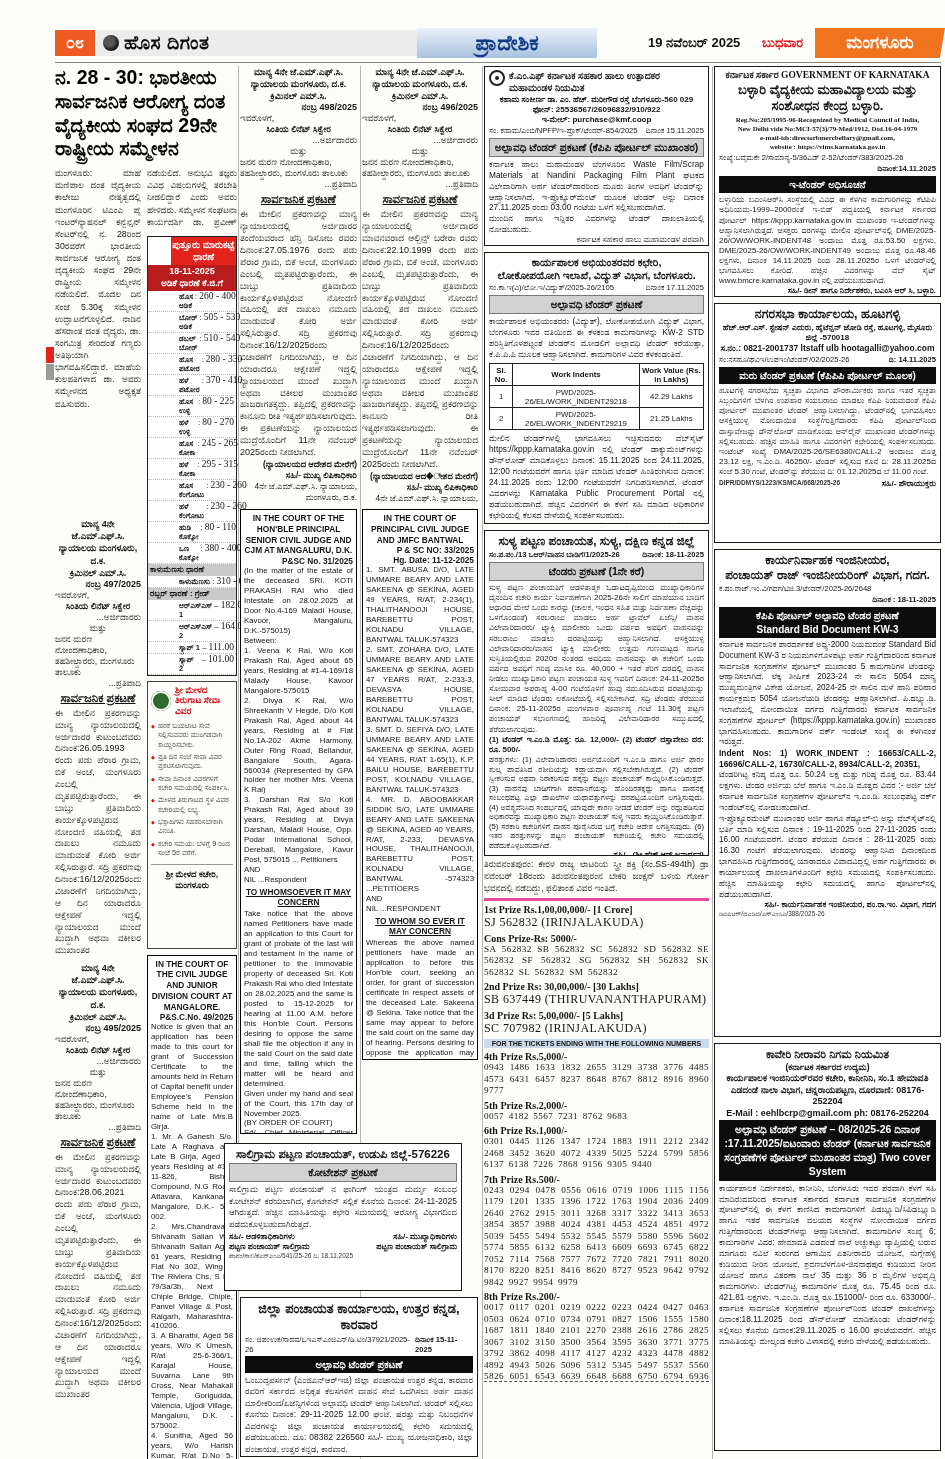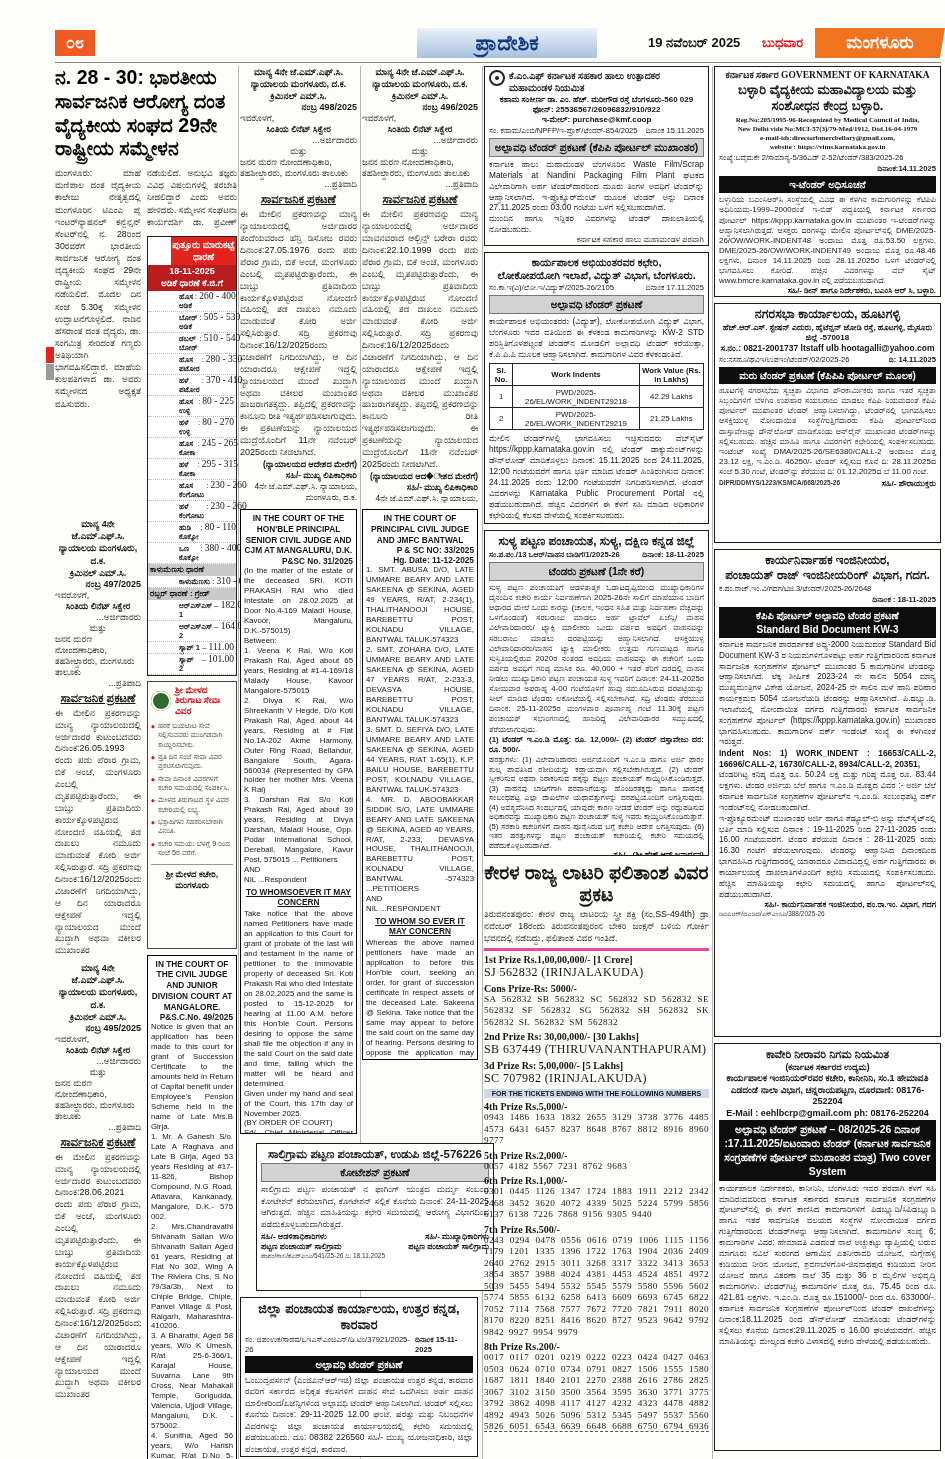--- a/index.html
+++ b/index.html
@@ -82,21 +82,21 @@
   
   .ebox{ border:1.2px solid #000; padding:3px; margin-top:6px; overflow:hidden; background:#fff; }
   .ebox .t{ text-align:center; font-weight:bold; font-size:8.3px; line-height:1.3; }
   .ebox .no{ text-align:right; font-weight:bold; font-size:8.3px; }
   .ebox .b{ font-size:7.8px; line-height:1.28; text-align:justify; }
   .ebox .h2{ text-align:center; font-weight:bold; text-decoration:underline; font-size:8.3px; margin:2px 0; }
   
   .colB{ position:absolute; left:240px; top:66px; width:117px; height:1072px; overflow:hidden; }
   .colC{ position:absolute; left:362px; top:66px; width:116px; height:1072px; overflow:hidden; }
   
-  .saligrama{ position:absolute; left:256px; top:1143px; width:238px; height:148px; }
+  .saligrama{ position:absolute; left:224px; top:1143px; width:238px; height:148px; }
   .karwar{ position:absolute; left:240px; top:1297px; width:238px; height:160px; }
   .orgline{ text-align:center; font-weight:bold; font-size:11.5px; line-height:1.25; }
   .body85{ font-size:8.5px; line-height:1.35; text-align:justify; }
   
   .colD{ position:absolute; left:484px; top:66px; width:225px; }
   .kmf{ height:180px; }
   .kmf-org{ display:flex; gap:4px; align-items:flex-start; }
   .kmf-logo{ width:16px; height:16px; border-radius:50%; border:2px solid #222; flex:none; position:relative; }
   .kmf-logo::after{ content:""; position:absolute; left:4px; top:4px; width:4px; height:4px; background:#222; border-radius:50%; }
   .pwd{ margin-top:6px; height:272px; }
@@ -121,20 +121,24 @@
   .kaveri{ margin-top:6px; height:408px; }
   .kv-head{ text-align:center; font-weight:bold; font-size:11px; line-height:1.35; }
 </style>
 </head>
 <body>
 
 <div class="page">
 
   <div class="hdr">
     <div class="pagenum">೦೮</div>
+    <div class="masthead-strip">
+      <span class="mast-logo"></span>
+      <span class="mast-name">ಹೊಸ ದಿಗಂತ</span>
+    </div>
     <div class="section-band">
       <span>ಪ್ರಾದೇಶಿಕ</span>
     </div>
     <span class="hdr-date">19 ನವೆಂಬರ್ 2025</span>
     <span class="hdr-day">ಬುಧವಾರ</span>
     <div class="edition">ಮಂಗಳೂರು</div>
   </div>
   <div class="hdr-rule"></div>
 
   <div class="colrule" style="left:238px"></div>
@@ -511,21 +515,20 @@
         <span class="bold">ದಿನಾಂಕ: 18-11-2025</span>
       </div>
       <div class="grayband">ಟೆಂಡರು ಪ್ರಕಟಣೆ (1ನೇ ಕರೆ)</div>
       <div class="k" style="font-size:7.9px; line-height:1.28;">ಸುಳ್ಯ ಪಟ್ಟಣ ಪಂಚಾಯತಿಗೆ ಆಡಳಿತಾತ್ಮಕ ಓಡಾಟದೃಷ್ಟಿಯಿಂದ ಮುಖ್ಯಾಧಿಕಾರಿಗಳ ದೈನಂದಿನ ಕಚೇರಿ ಕಾರ್ಯ ನಿರ್ವಹಣೆಗಾಗಿ 2025-26ನೇ ಸಾಲಿಗೆ ಮಾಹೆಯಾನ ಬಾಡಿಗೆ ಆಧಾರದ ಮೇಲೆ ಒಂದು ಕಾರನ್ನು (ಚಾಲಕ, ಇಂಧನ ಸಹಿತ ಮತ್ತು ನಿರ್ವಹಣಾ ವೆಚ್ಚವನ್ನು ಒಳಗೊಂಡಂತೆ) ಸರಬರಾಜು ಮಾಡಲು ಅರ್ಹ ಟ್ರಾವೆಲ್ ಏಜೆನ್ಸಿ/ ವಾಹನ ವಿಲೇವಾರಿದಾರರು/ ಟ್ಯಾಕ್ಸಿ ಮಾಲೀಕರು ಒಂದು ವರ್ಷದ ಅವಧಿಗೆ ವಾಹನವನ್ನು ಸರಬರಾಜು ಮಾಡಲು ದರಪಟ್ಟಿಯನ್ನು ಆಹ್ವಾನಿಸಲಾಗಿದೆ. ಆಸಕ್ತಿಯುಳ್ಳ ವಿಲೇವಾರಿದಾರರು/ವಾಹನ ಟ್ಯಾಕ್ಸಿ ಮಾಲೀಕರು ಉತ್ತಮ ಗುಣಮಟ್ಟದ ಹಾಗೂ ಸುಸ್ಥಿತಿಯಲ್ಲಿರುವ 2020ರ ನಂತರದ ಅವಧಿಯ ವಾಹನವನ್ನು ಈ ಕಚೇರಿಗೆ ಒಂದು ವರ್ಷದ ಅವಧಿಗೆ ಗರಿಷ್ಠ ಮಾಸಿಕ ರೂ. 40,000 + ಇತರೆ ತೆರಿಗೆ ದರದಲ್ಲಿ ವಾಹನ ನೀಡಲು ಮುಖ್ಯಾಧಿಕಾರಿ ಪಟ್ಟಣ ಪಂಚಾಯತ ಸುಳ್ಯ ಇವರಿಗೆ ದಿನಾಂಕ: 24-11-2025ರ ಸೋಮವಾರ ಅಪರಾಹ್ನ 4-00 ಗಂಟೆಯೊಳಗೆ ಹಾವು ನಮೂದಿಸಿರುವ ದರಪಟ್ಟಿಯನ್ನು ಸೀಲ್ ಮಾಡಿದ ಟೆಂಡರು ಲಕೋಟೆಯಲ್ಲಿ ಸಲ್ಲಿಸಬೇಕಾಗಿದೆ. ಸದ್ರಿ ಟೆಂಡರು ತೆರೆಯುವ ದಿನಾಂಕ: 25-11-2025ರ ಮಂಗಳವಾರ ಪೂರ್ವಾಹ್ನ ಗಂಟೆ 11.30ಕ್ಕೆ ಪಟ್ಟಣ ಪಂಚಾಯತ್ ಸಭಾಂಗಣದಲ್ಲಿ ಹಾಜರಿದ್ದ ವಿಲೇವಾರಿದಾರರ ಸಮ್ಮುಖದಲ್ಲಿ ತೆರೆಯಲಾಗುವುದು.</div>
       <div class="k bold" style="font-size:7.9px">(1) ಟೆಂಡರ್ ಇ.ಎಂ.ಡಿ ಮೊತ್ತ: ರೂ. 12,000/-  (2) ಟೆಂಡರ್ ದಸ್ತಾವೇಜು ದರ: ರೂ. 500/-</div>
       <div class="k" style="font-size:7.6px; line-height:1.25;">ಷರತ್ತುಗಳು: (1) ವಿಲೇವಾರಿದಾರರು ಅರ್ಜಿಯೊಂದಿಗೆ ಇ.ಎಂ.ಡಿ ಹಾಗೂ ಅರ್ಜಿ ಫಾರಂ ಶುಲ್ಕ ಪಾವತಿಸಿದ ರಶೀದಿಯನ್ನು ಕಡ್ಡಾಯವಾಗಿ ಸಲ್ಲಿಸಬೇಕಾಗಿರುತ್ತದೆ. (2) ಟೆಂಡರ್ ಸ್ವೀಕರಿಸುವ ಅಥವಾ ನಿರಾಕರಿಸುವ ಹಕ್ಕನ್ನು ಪಟ್ಟಣ ಪಂಚಾಯತ್ ಕಾಯ್ದಿರಿಸಿಕೊಂಡಿರುತ್ತದೆ. (3) ವಾಹನವು ಬಾಡಿಗೆಗಾಗಿ ಪರವಾನಿಗೆಯನ್ನು ಹೊಂದಿರತಕ್ಕದ್ದು ಹಾಗೂ ವಾಹನಕ್ಕೆ ಸಂಬಂಧಪಟ್ಟ ಎಲ್ಲಾ ದಾಖಲೆಗಳ ಯಥಾವತ್ತುಗಳನ್ನು ದರಪಟ್ಟಿಯೊಂದಿಗೆ ಲಗತ್ತಿಸುವುದು. (4) ಅವಶ್ಯವೆನಿಸಿದ ಸಂದರ್ಭದಲ್ಲಿ ಯಾವುದೇ ಕಾರಣ ನೀಡದೆ ಟೆಂಡರ್ ಅನ್ನು ರದ್ದುಪಡಿಸುವ ಅಧಿಕಾರವನ್ನು ಮುಖ್ಯಾಧಿಕಾರಿ ಪಟ್ಟಣ ಪಂಚಾಯತ್ ಸುಳ್ಯ ಇವರು ಕಾಯ್ದಿರಿಸಿಕೊಂಡಿರುತ್ತಾರೆ. (5) ಸರಕಾರಿ ಕಚೇರಿಗಳಿಗೆ ವಾಹನ ಪೂರೈಸಿರುವ ಬಗ್ಗೆ ಕಚೇರಿ ಆದೇಶ ಲಗತ್ತಿಸುವುದು. (6) ಇತರ ಷರತ್ತುಗಳನ್ನು ಪಟ್ಟಣ ಪಂಚಾಯತ್ ಕಚೇರಿಯಲ್ಲಿ ಕಚೇರಿ ಸಮಯದಲ್ಲಿ ಪಡೆದುಕೊಳ್ಳಬಹುದಾಗಿದೆ.</div>
       <div class="right bold" style="font-size:8px">ಸಹಿ/-, (ಶ್ರೀ ಹೆಚ್ ಆರ್ ಜನಾರ್ದನ)</div>
 
     </div>
 
-    <div class="lot-head">ಕೇರಳ ರಾಜ್ಯ ಲಾಟರಿ ಫಲಿತಾಂಶ ವಿವರ ಪ್ರಕಟ</div>
     <div class="lottery">
       <div class="lot-intro">ತಿರುವನಂತಪುರಂ: ಕೇರಳ ರಾಜ್ಯ ಲಾಟರಿಯ ಸ್ತ್ರೀ ಶಕ್ತಿ (ಸಂ.SS-494th) ಡ್ರಾ ನವೆಂಬರ್ 18ರಂದು ತಿರುವನಂತಪುರಂನ ಬೇಕರಿ ಜಂಕ್ಷನ್ ಬಳಿಯ ಗೋರ್ಕಿ ಭವನದಲ್ಲಿ ನಡೆದಿದ್ದು, ಫಲಿತಾಂಶ ವಿವರ ಇಂತಿದೆ.</div>
       <div class="lot-label">1st Prize Rs.1,00,00,000/- [1 Crore]</div>
       <div class="lot-ticket">SJ 562832 (IRINJALAKUDA)</div>
       <div class="lot-label">Cons Prize-Rs: 5000/-</div>
       <div class="lot-nums">SA 562832   SB 562832   SC 562832   SD 562832   SE 562832   SF 562832   SG 562832   SH 562832   SK 562832   SL 562832   SM 562832</div>
       <div class="lot-label">2nd Prize Rs: 30,00,000/- [30 Lakhs]</div>
       <div class="lot-ticket">SB 637449 (THIRUVANANTHAPURAM)</div>
       <div class="lot-label">3d Prize Rs: 5,00,000/- [5 Lakhs]</div>
       <div class="lot-ticket">SC 707982 (IRINJALAKUDA)</div>

